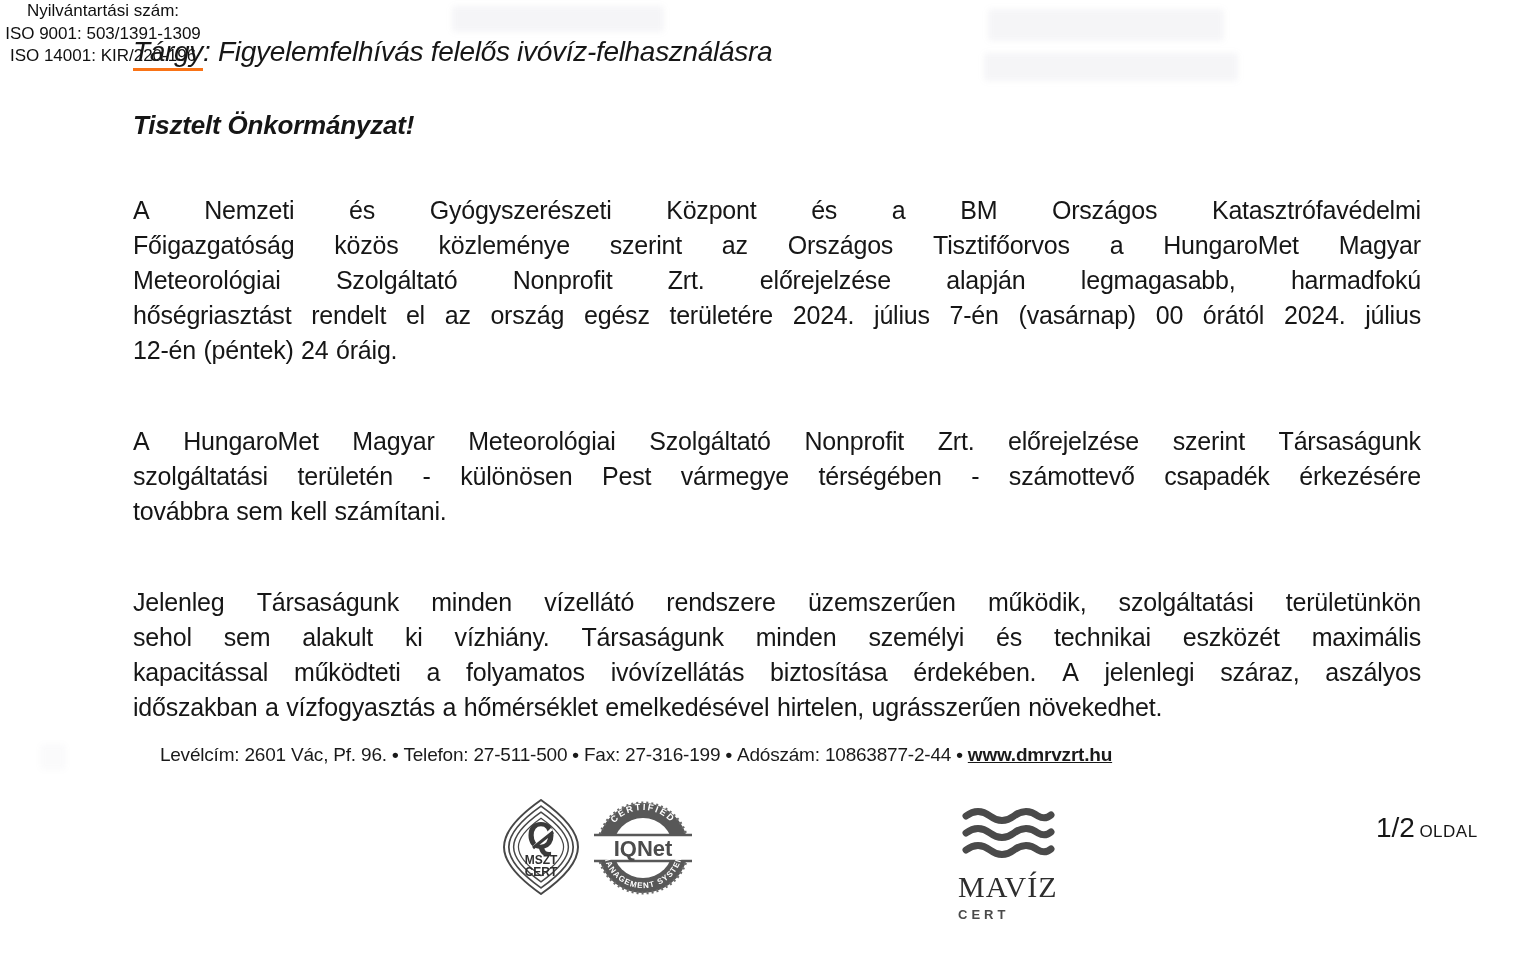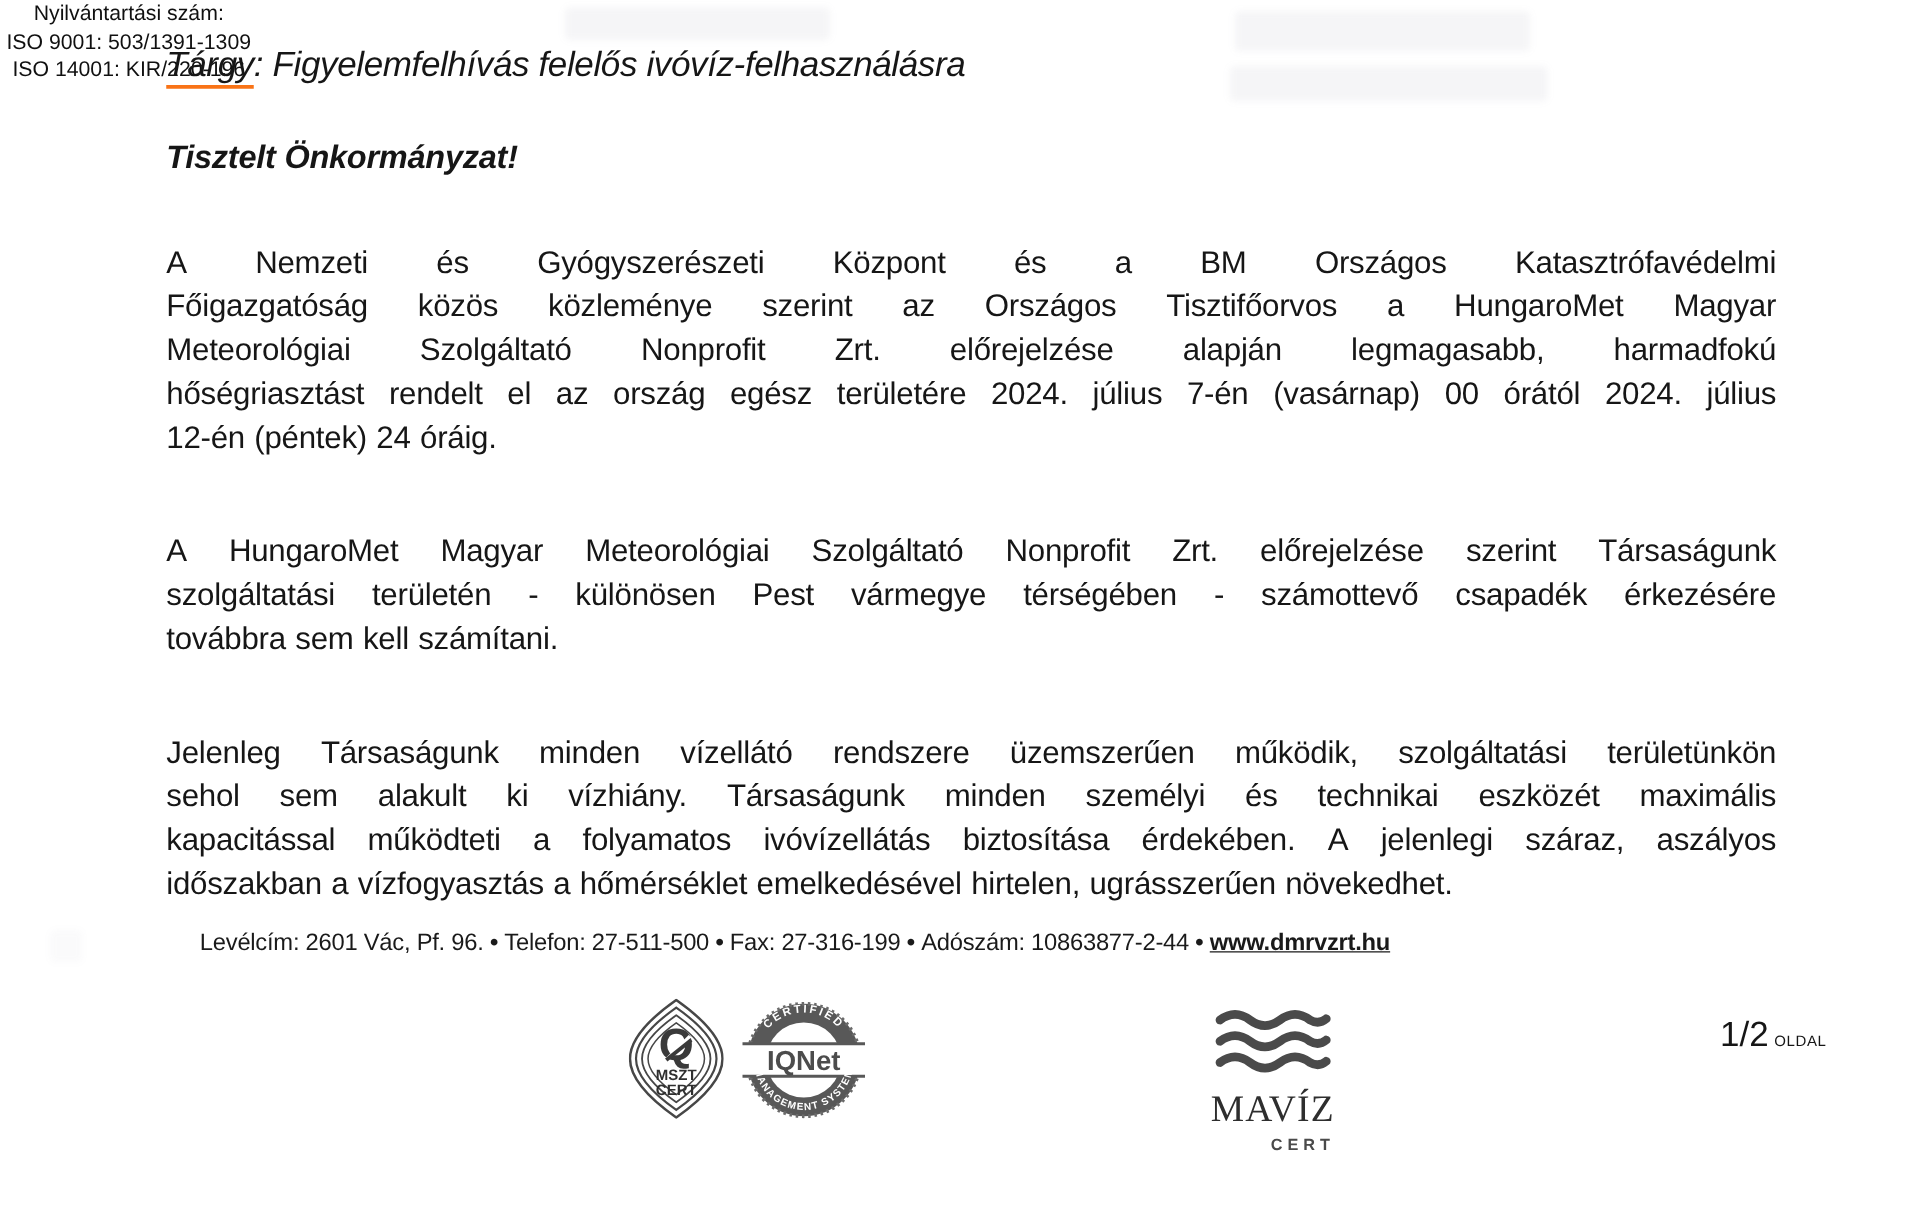--- a/index.html
+++ b/index.html
@@ -30,26 +30,26 @@
   .contact{position:absolute;left:0;top:744px;width:1272px;text-align:center;font-size:19px;letter-spacing:-0.2px;color:#1a1a1a;}
   .contact .bull{font-weight:bold;}
   .contact .url{text-decoration:underline;font-weight:bold;}
 
   
   .logo{position:absolute;}
   .mszt{left:503px;top:799px;}
   .iqnet{left:592px;top:797px;}
   .reg{left:714px;top:820px;width:206px;text-align:center;font-size:17px;line-height:22px;color:#101010;}
   .reg .t1{margin-bottom:1px;}
-  .maviz{left:958px;top:806px;width:110px;text-align:right;color:#3f3f3f;}
+  .maviz{left:958px;top:806px;width:110px;text-align:left;color:#3f3f3f;}
   .maviz .name{font-size:30px;letter-spacing:1px;color:#2e2e2e;margin-top:2px;font-family:"Liberation Serif",serif;}
   .maviz .member{font-size:13px;letter-spacing:4px;color:#4a4a4a;margin-top:3px;font-weight:bold;}
   .pagenum{position:absolute;left:1376px;top:812px;white-space:nowrap;}
   .pagenum .num{font-size:28px;}
-  .pagenum .lbl{font-size:12px;letter-spacing:0.5px;}
+  .pagenum .lbl{font-size:17px;letter-spacing:0.5px;}
 </style>
 </head>
 <body>
 
 <div class="page">
 
   <div class="artifact" style="left:452px;top:6px;width:212px;height:26px;"></div>
   <div class="artifact" style="left:988px;top:9px;width:236px;height:32px;"></div>
   <div class="artifact" style="left:984px;top:53px;width:254px;height:28px;"></div>
   <div class="artifact" style="left:40px;top:744px;width:26px;height:26px;opacity:.5;"></div>

